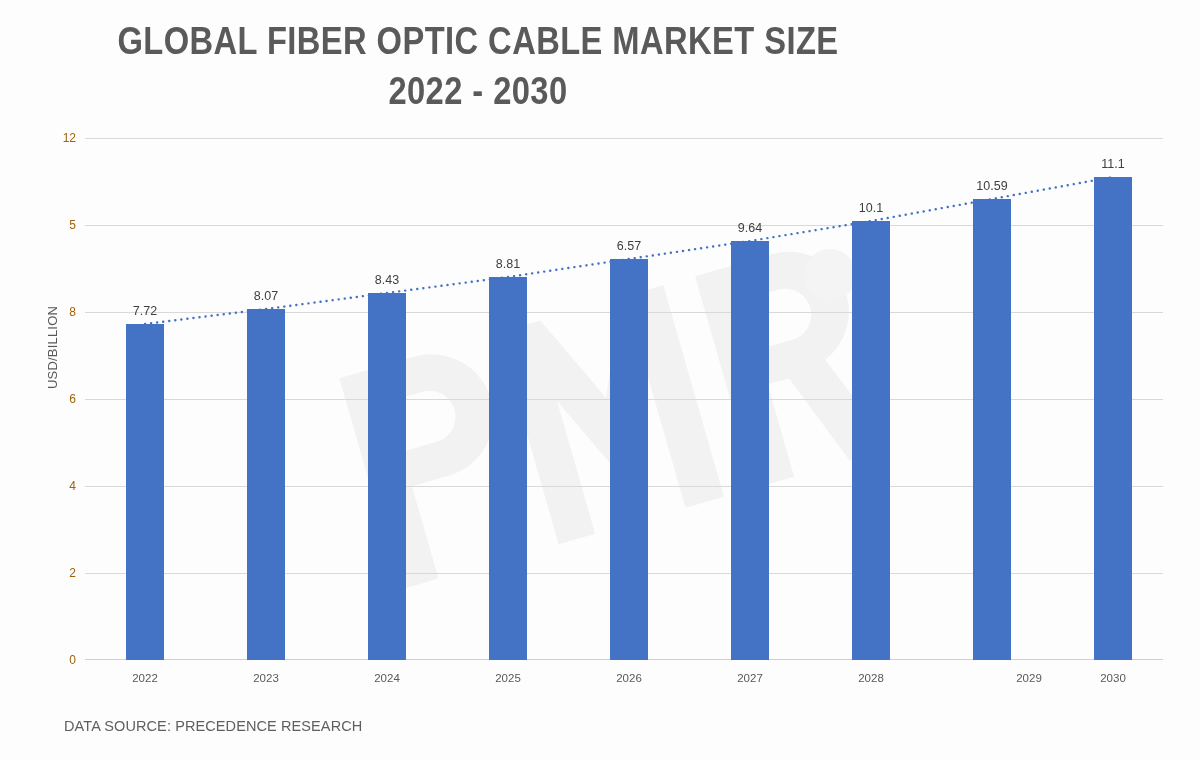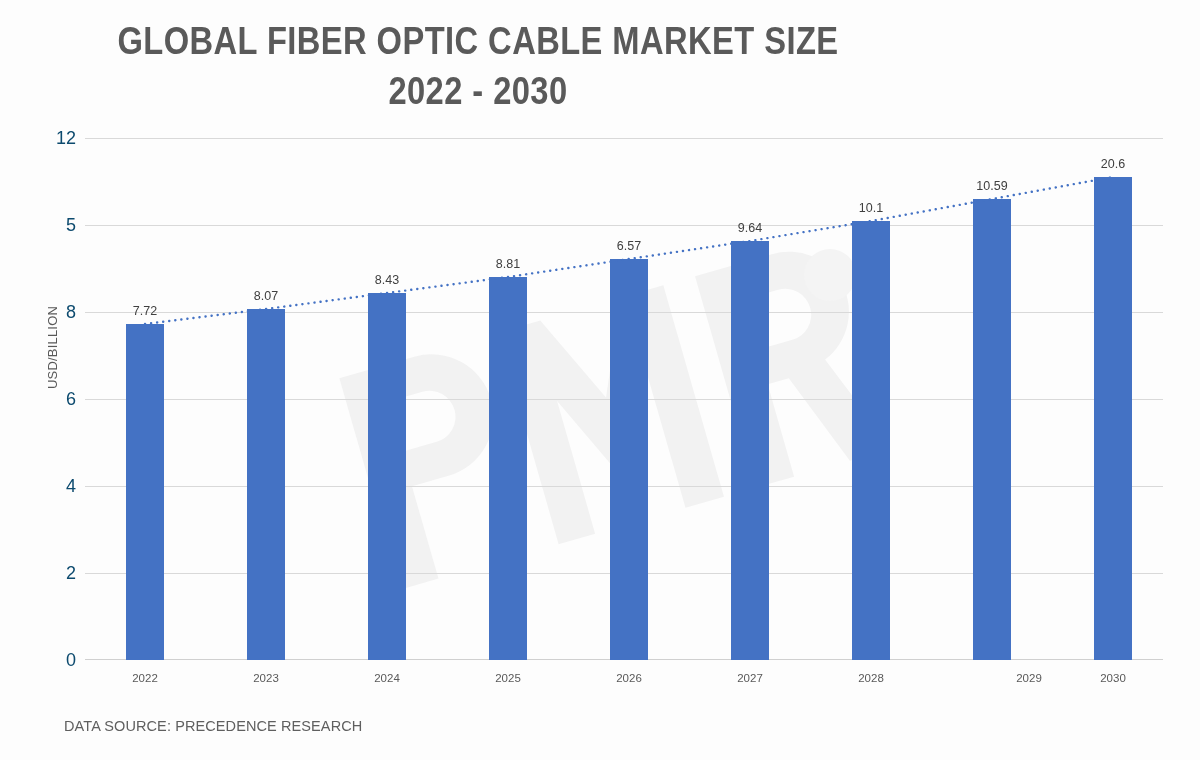--- a/index.html
+++ b/index.html
@@ -59,22 +59,22 @@
   }
   .gridline.axis0 {
     background: #d0d0d0;
   }
 
   
   .ytick {
     position: absolute;
     right: 1178px;               
     text-align: right;
-    font-size: 18px;
-    color: #0c4a6e;
+    font-size: 12px;
+    color: #a16207;
     line-height: 12px;
   }
   #yticks {
     position: absolute;
     left: 0; top: 0;
     width: 1200px; height: 760px;
   }
   #yticks .ytick {
     position: absolute;
     left: 44px;
@@ -212,21 +212,21 @@
     </svg>
 
     <div class="barlabel" style="left:20px;   top:166px;">7.72</div>
     <div class="barlabel" style="left:141px;  top:151px;">8.07</div>
     <div class="barlabel" style="left:262px;  top:135px;">8.43</div>
     <div class="barlabel" style="left:383px;  top:119px;">8.81</div>
     <div class="barlabel" style="left:504px;  top:101px;">6.57</div>
     <div class="barlabel" style="left:625px;  top:83px;">9.64</div>
     <div class="barlabel" style="left:746px;  top:63px;">10.1</div>
     <div class="barlabel" style="left:867px;  top:41px;">10.59</div>
-    <div class="barlabel" style="left:988px;  top:19px;">20.6</div>
+    <div class="barlabel" style="left:988px;  top:19px;">11.1</div>
   </div>
 
   <div id="xticks">
     <div class="xtick" style="left:100px;">2022</div>
     <div class="xtick" style="left:221px;">2023</div>
     <div class="xtick" style="left:342px;">2024</div>
     <div class="xtick" style="left:463px;">2025</div>
     <div class="xtick" style="left:584px;">2026</div>
     <div class="xtick" style="left:705px;">2027</div>
     <div class="xtick" style="left:826px;">2028</div>

